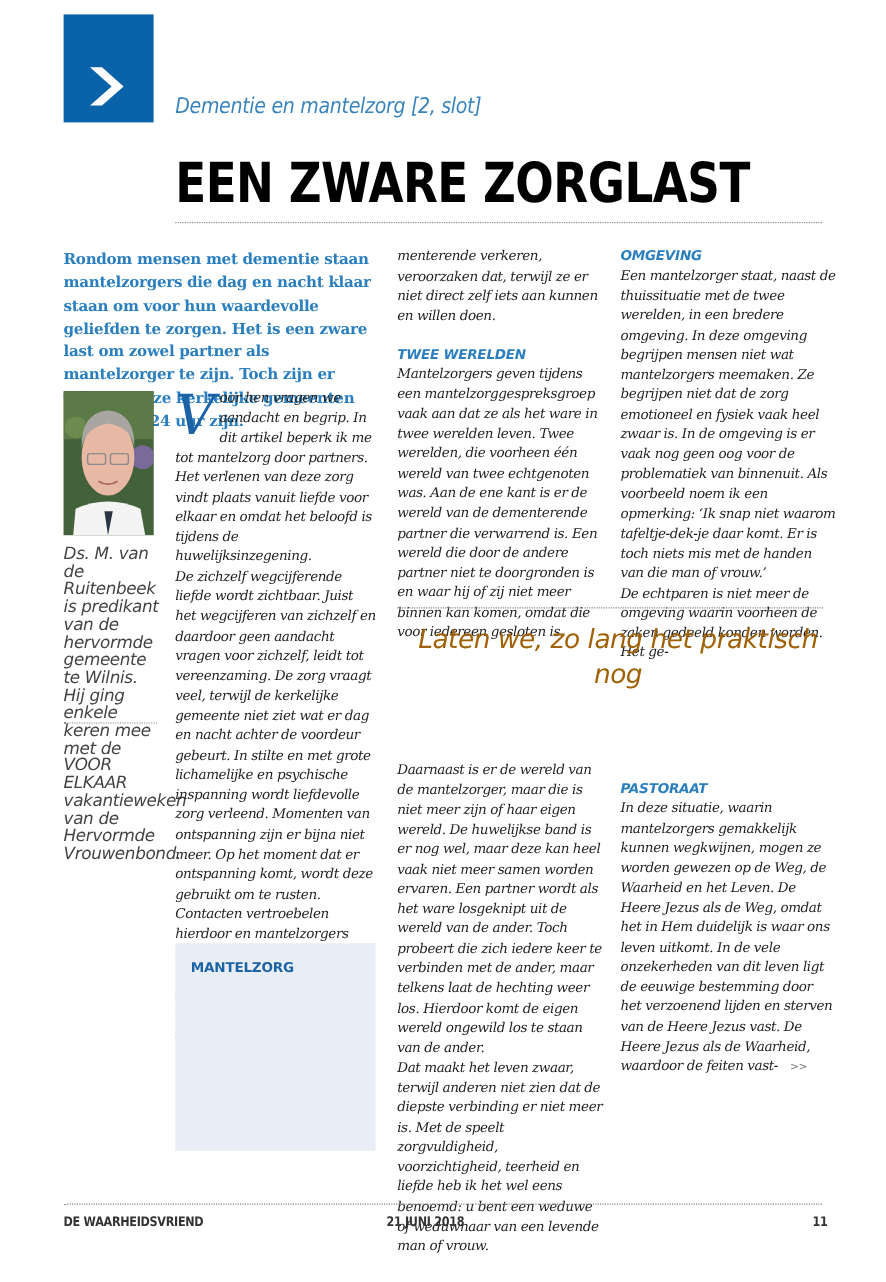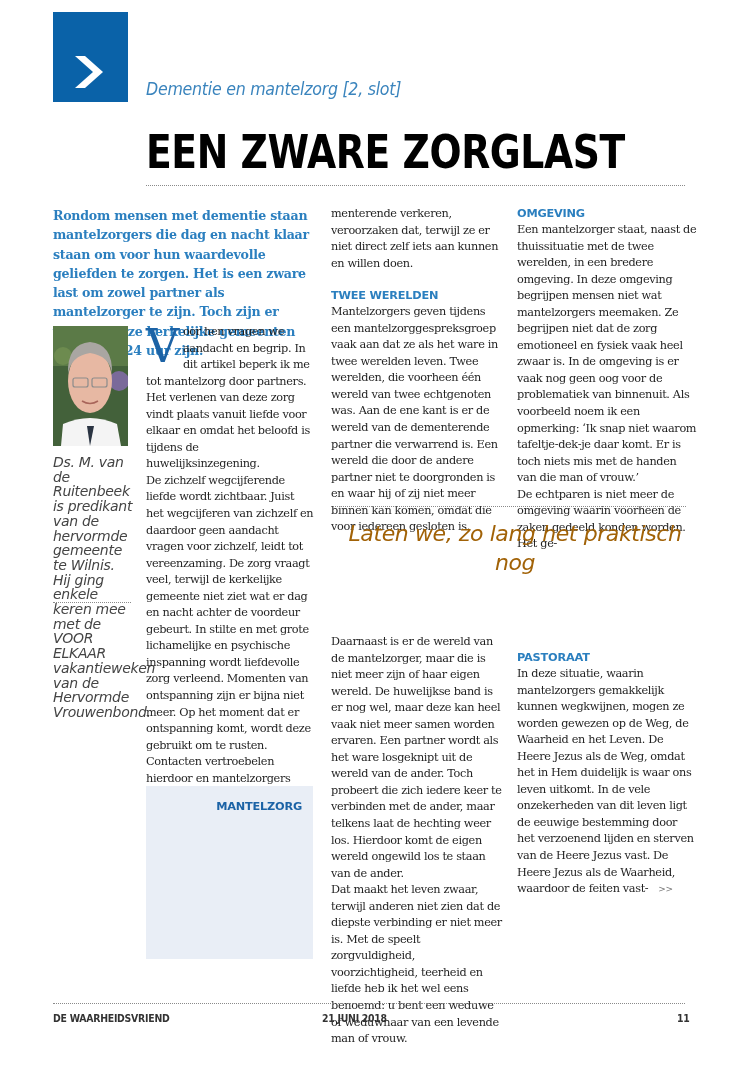--- a/index.html
+++ b/index.html
@@ -13,28 +13,28 @@
 
   .title { position: absolute; left: 146px; top: 127px; font-family: "DejaVu Sans", sans-serif; font-weight: bold; font-size: 46px; line-height: 50px; color: #000; letter-spacing: -0.5px; transform: scaleX(0.82); transform-origin: left top; white-space: nowrap; }
 
   .dotted { position: absolute; border-top: 1.5px dotted #8a8a8a; height: 0; }
 
   .intro { position: absolute; left: 53px; top: 206px; width: 262px; font-family: "DejaVu Serif", serif; font-weight: bold; font-size: 12.6px; line-height: 19.3px; color: #2b7fbf; letter-spacing: -0.25px; }
 
   .photo { position: absolute; left: 53px; top: 326px; width: 75px; height: 120px; overflow: hidden; background: #3c5a2e; }
   .caption { position: absolute; left: 53px; top: 455px; width: 80px; font-family: "DejaVu Sans", sans-serif; font-style: italic; font-size: 14px; line-height: 14.7px; color: #444; letter-spacing: -0.3px; }
 
-  .col { position: absolute; font-family: "DejaVu Serif", serif; font-size: 11.3px; line-height: 16.55px; color: #1f1f1f; letter-spacing: -0.35px; }
+  .col { position: absolute; font-family: "DejaVu Serif", serif; font-size: 11.3px; line-height: 16.55px; color: #1f1f1f; letter-spacing: -0.35px; font-style: italic; }
   .col p { margin: 0; }
   .col .gap { height: 16px; }
   .subhead { font-family: "DejaVu Sans", sans-serif; font-weight: bold; font-size: 11.3px; color: #2b7fbf; letter-spacing: -0.2px; line-height: 16px; text-transform: uppercase; }
 
   .dropcap { float: left; font-family: "DejaVu Serif", serif; font-size: 46px; line-height: 40px; color: #1c63a6; margin: 2px 4px 0 0; height: 44px; }
 
-  .sidebox { position: absolute; left: 146px; top: 786px; width: 167px; height: 173px; background: #e9eef6; padding: 13px 11px 10px 13px; text-align: right; }
+  .sidebox { position: absolute; left: 146px; top: 786px; width: 167px; height: 173px; background: #e9eef6; padding: 13px 11px 10px 13px; }
   .sidebox .subhead { font-size: 11.3px; color: #1c63a6; margin-bottom: 1px; }
   .sidebox .body { font-family: "DejaVu Sans", sans-serif; font-size: 10.6px; line-height: 16.2px; color: #222; letter-spacing: -0.3px; }
 
   .pullquote { position: absolute; left: 330px; top: 520px; width: 370px; text-align: center; font-family: "DejaVu Sans", sans-serif; font-style: italic; font-size: 22px; line-height: 28.5px; color: #a16207; letter-spacing: -0.4px; }
 
   .more { font-family: "DejaVu Sans", sans-serif; font-size: 9px; color: #777; margin-left: 10px; }
 
   .footer { position: absolute; top: 1012px; font-family: "DejaVu Sans", sans-serif; font-weight: bold; font-size: 11px; color: #333; letter-spacing: -0.3px; transform: scaleX(0.85); transform-origin: left top; white-space: nowrap; }
 </style>
 </head>

